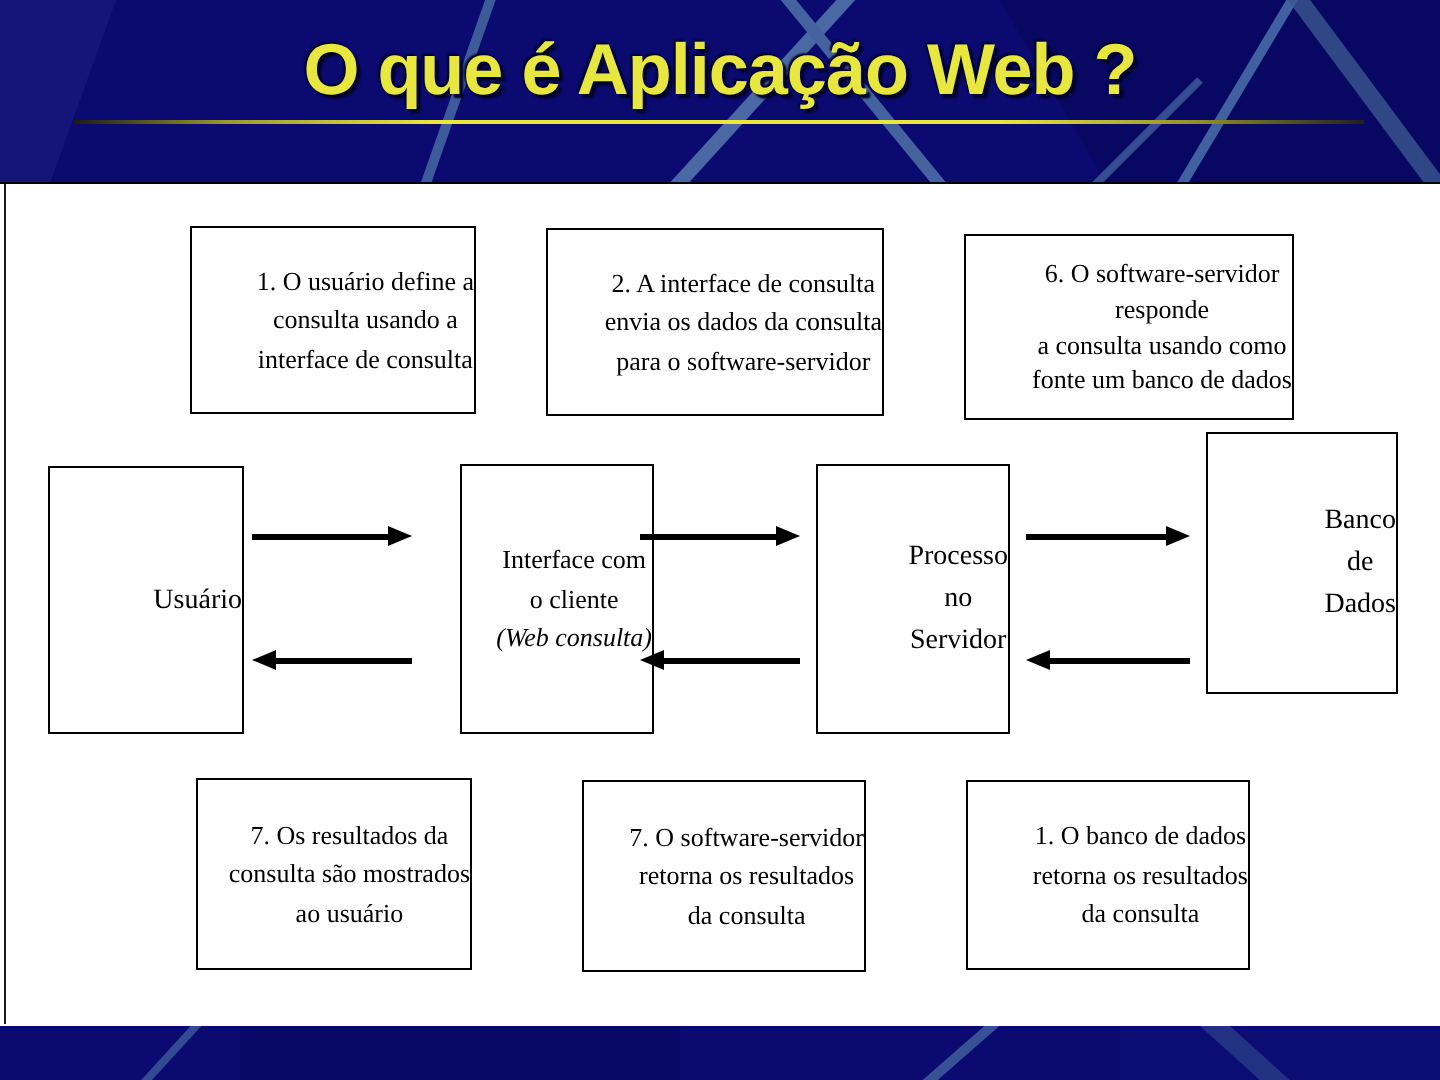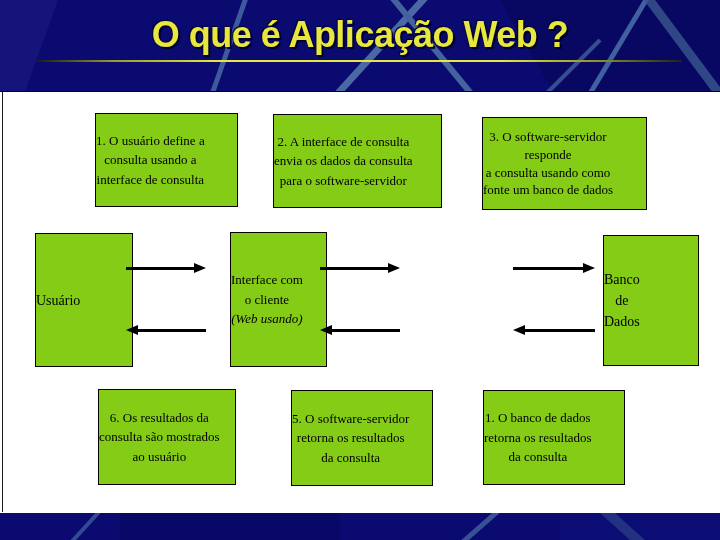--- a/index.html
+++ b/index.html
@@ -19,40 +19,40 @@
     background:linear-gradient(90deg,#1c1c18 0%,#9b9b2e 12%,#e8e73f 28%,#e8e73f 72%,#8a8a28 88%,#20201e 100%);
   }
   .panel{
     position:absolute;left:0;top:91px;width:720px;height:421px;z-index:1;
     background:#ffffff;border-top:1px solid #000;
   }
   .panel-edge{
     position:absolute;left:2px;top:92px;width:1px;height:420px;z-index:2;background:#1a1a1a;
   }
   .box{
-    position:absolute;z-index:3;background:#84cc16;border:1px solid #000;
-    display:flex;align-items:center;justify-content:flex-start;
+    position:absolute;z-index:3;background:#ffffff;border:1px solid #000;
+    display:flex;align-items:center;justify-content:flex-end;
     text-align:center;color:#000;box-sizing:border-box;
     font-size:13px;line-height:1.5;white-space:pre-line;
     font-family:"Liberation Serif",serif;
   }
   .box .inner{white-space:pre-line;}
   .italic{font-style:italic;}
   
   #box-step1{left:95px;top:113px;width:143px;height:94px;}
   #box-step2{left:273px;top:114px;width:169px;height:94px;}
   #box-step3{left:482px;top:117px;width:165px;height:93px;line-height:1.35;}
   #box-step6{left:98px;top:389px;width:138px;height:96px;}
   #box-step5{left:291px;top:390px;width:142px;height:96px;}
   #box-step4{left:483px;top:390px;width:142px;height:95px;}
   
-  #box-user{left:35px;top:233px;width:98px;height:134px;font-size:14px;}
+  #box-user{left:24px;top:233px;width:98px;height:134px;font-size:14px;}
   #box-client{left:215px;top:232px;width:97px;height:135px;margin-left:15px;}
   #box-process{left:408px;top:232px;width:97px;height:135px;font-size:14px;}
-  #box-db{left:603px;top:235px;width:96px;height:131px;font-size:14px;}
+  #box-db{left:603px;top:216px;width:96px;height:131px;font-size:14px;}
   
   .arrow{position:absolute;height:10px;z-index:3;}
   .arrow .shaft{position:absolute;top:4px;height:3px;background:#000;}
   .arrow.right .shaft{left:0;right:11px;}
   .arrow.left  .shaft{left:11px;right:0;}
   .arrow .head{position:absolute;top:0;width:0;height:0;border-top:5px solid transparent;border-bottom:5px solid transparent;}
   .arrow.right .head{right:0;border-left:12px solid #000;}
   .arrow.left  .head{left:0;border-right:12px solid #000;}
   #arrow-1r{left:126px;top:263px;width:80px;}
   #arrow-1l{left:126px;top:325px;width:80px;}
@@ -92,33 +92,38 @@
     <span class="inner">1. O usuário define a
 consulta usando a
 interface de consulta</span>
   </div>
   <div class="box" id="box-step2">
     <span class="inner">2. A interface de consulta
 envia os dados da consulta
 para o software-servidor</span>
   </div>
   <div class="box" id="box-step3">
-    <span class="inner">3. O software-servidor
+    <span class="inner">6. O software-servidor
 responde
 a consulta usando como
 fonte um banco de dados</span>
   </div>
 
   <div class="box" id="box-user">
     <span class="inner">Usuário</span>
   </div>
   <div class="box" id="box-client">
     <span class="inner"><span>Interface com
 o cliente</span>
-<span class="italic">(Web usando)</span></span>
+<span class="italic">(Web consulta)</span></span>
+  </div>
+  <div class="box" id="box-process">
+    <span class="inner">Processo
+no
+Servidor</span>
   </div>
   <div class="box" id="box-db">
     <span class="inner">Banco
 de
 Dados</span>
   </div>
 
   <div class="arrow right" id="arrow-1r">
       <div class="shaft"></div>
       <div class="head"></div>
@@ -138,26 +143,26 @@
   <div class="arrow right" id="arrow-3r">
       <div class="shaft"></div>
       <div class="head"></div>
     </div>
   <div class="arrow left" id="arrow-3l">
       <div class="shaft"></div>
       <div class="head"></div>
     </div>
 
   <div class="box" id="box-step6">
-    <span class="inner">6. Os resultados da
+    <span class="inner">7. Os resultados da
 consulta são mostrados
 ao usuário</span>
   </div>
   <div class="box" id="box-step5">
-    <span class="inner">5. O software-servidor
+    <span class="inner">7. O software-servidor
 retorna os resultados
 da consulta</span>
   </div>
   <div class="box" id="box-step4">
     <span class="inner">1. O banco de dados
 retorna os resultados
 da consulta</span>
   </div>
 
 </div>

